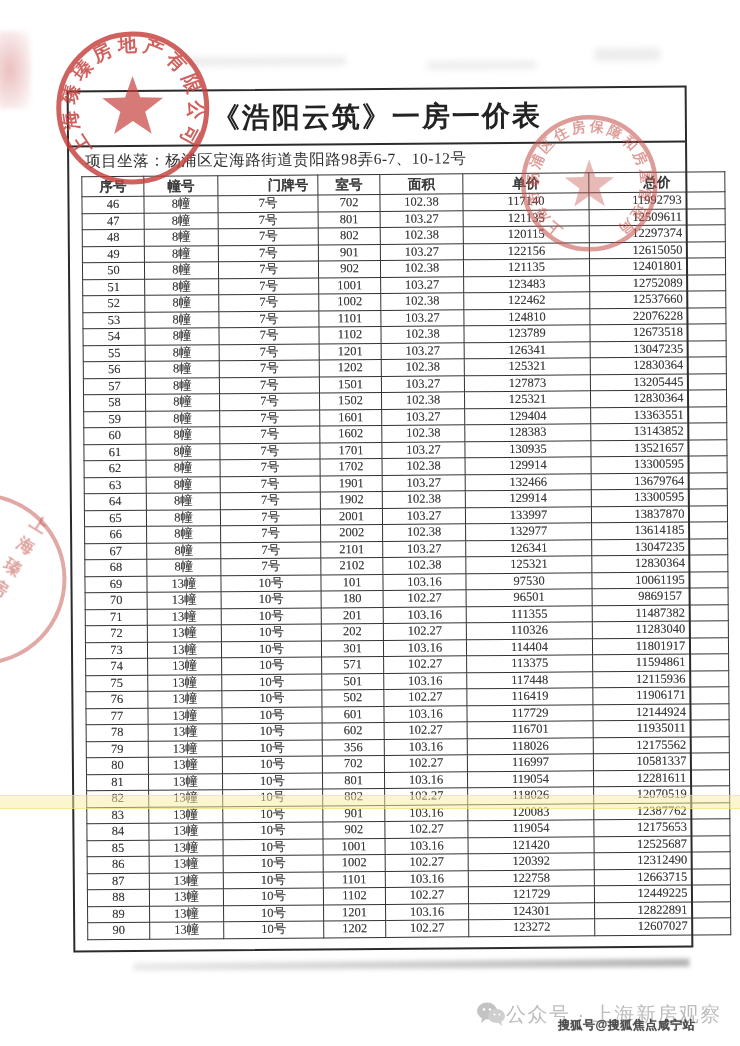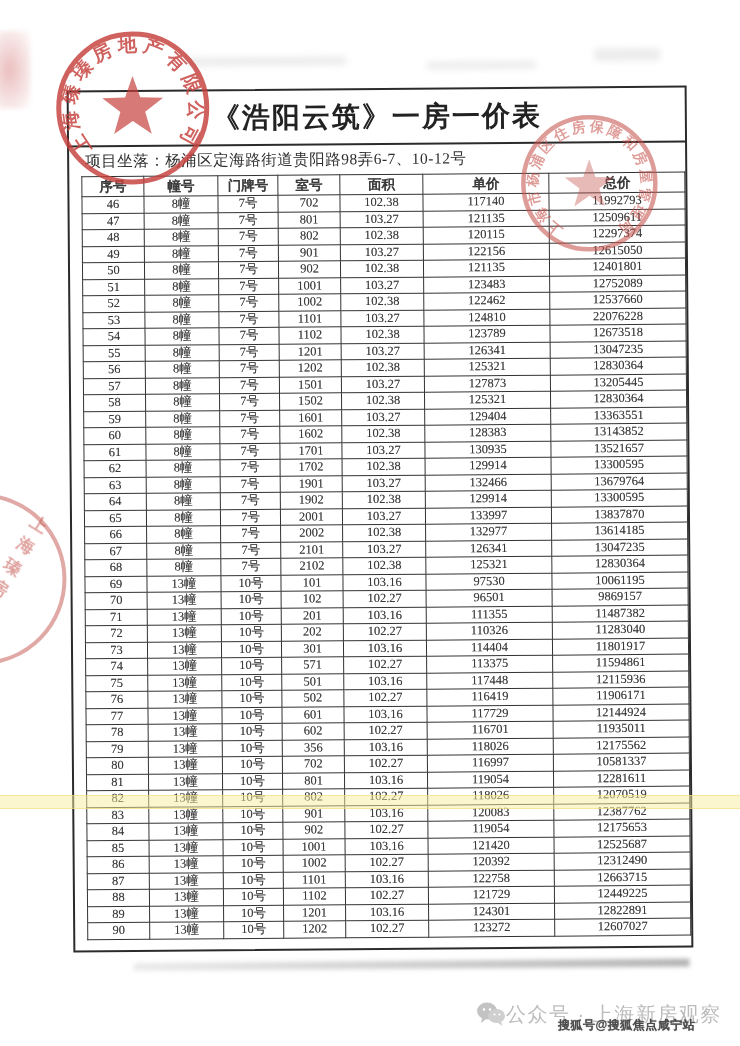--- a/index.html
+++ b/index.html
@@ -109,21 +109,21 @@
   <div class="title">《浩阳云筑》一房一价表</div>
   <div class="title-divider"></div>
 
   <div class="location-line"><span>项目坐落：</span><span>杨浦区定海路街道贵阳路98弄6-7、10-12号</span></div>
 
   <table class="price">
     <thead>
       <tr id="header-row">
           <th style="width: 61px; margin-top: 15px;">序号</th>
           <th style="width: 73px;">幢号</th>
-          <th style="width: 59px;">门牌号</th>
+          <th style="width: 59px; padding-left: 40px;">门牌号</th>
           <th style="width: 61px; border-radius: 9px;">室号</th>
           <th style="width: 82px;">面积</th>
           <th style="width: 125px; margin-top: 36px;">单价</th>
           <th style="width: 135px;">总价</th>
         </tr>
     </thead>
     <tbody id="table-body">
         <tr>
           <td>46</td>
           <td>8幢</td>
@@ -337,21 +337,21 @@
           <td>10号</td>
           <td>101</td>
           <td>103.16</td>
           <td>97530</td>
           <td>10061195</td>
         </tr>
         <tr>
           <td>70</td>
           <td>13幢</td>
           <td>10号</td>
-          <td>102</td>
+          <td>180</td>
           <td>102.27</td>
           <td>96501</td>
           <td>9869157</td>
         </tr>
         <tr>
           <td>71</td>
           <td>13幢</td>
           <td>10号</td>
           <td>201</td>
           <td>103.16</td>

